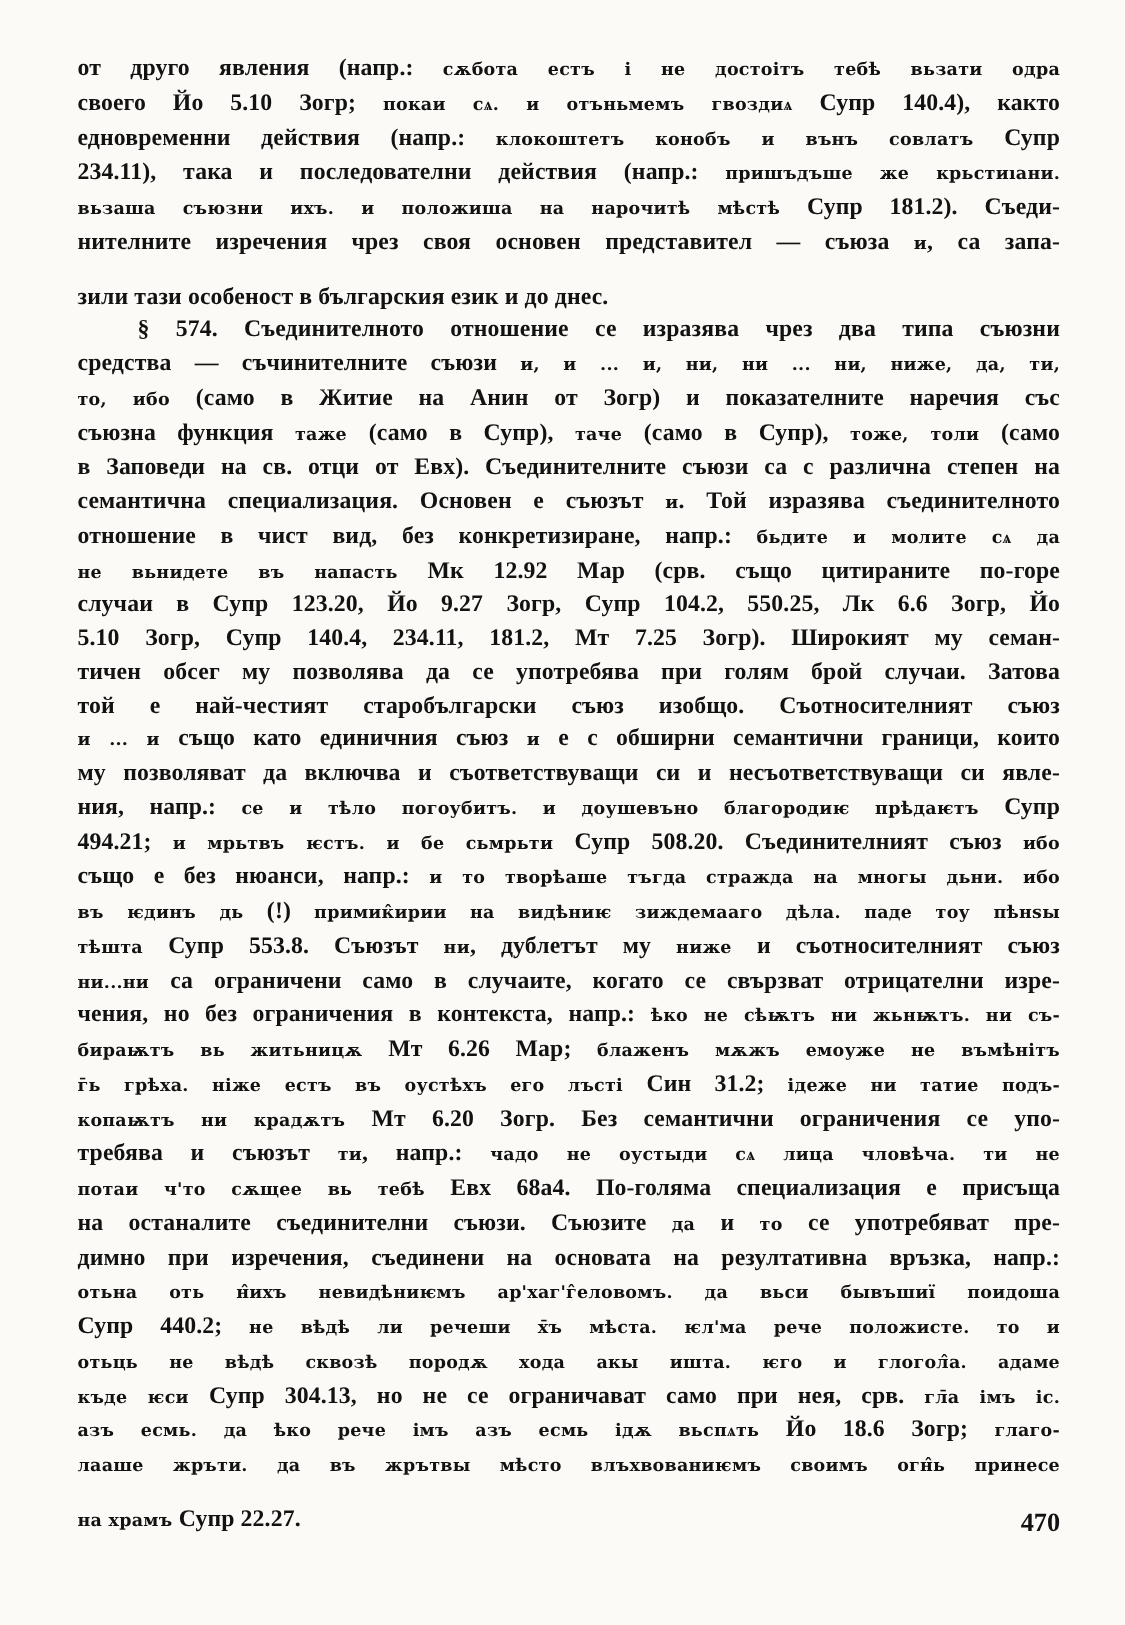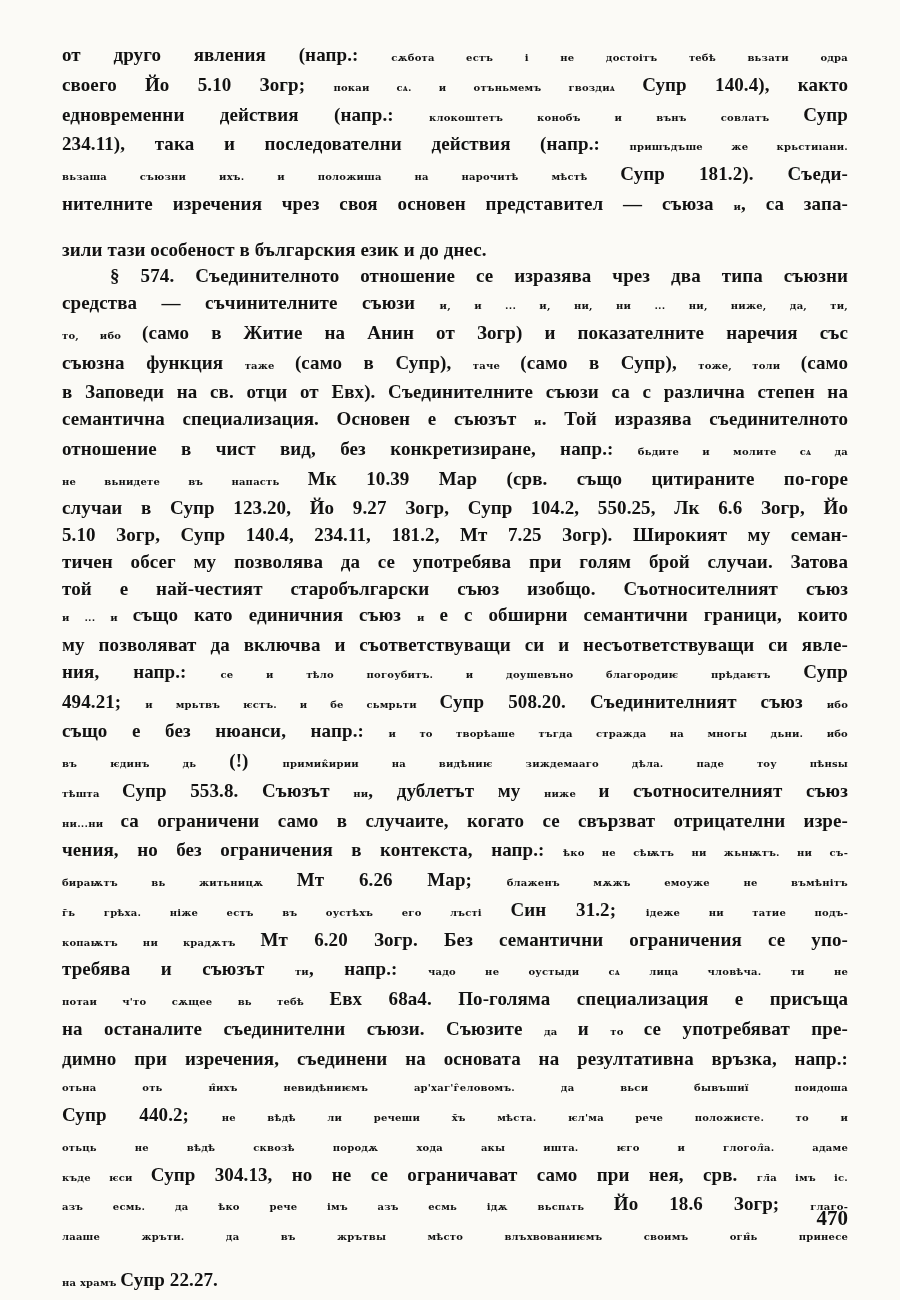--- a/index.html
+++ b/index.html
@@ -26,21 +26,21 @@
   }
   .line.nojust{text-align-last:left;margin-top:16px;}
   .line.indent{padding-left:48px;}
   .mod{
     font-family:"Liberation Serif", serif;
     font-weight:600;
   }
   .ocs{
     font-family:"DejaVu Serif", serif;
     font-weight:700;
-    font-size:10px;
+    font-size:14px;
     letter-spacing:0.2px;
   }
   .page-number{
     position:absolute;
     left:62px;top:1206px;width:786px;
     text-align:right;
     font-size:21px;
     font-weight:700;
     font-family:"Liberation Serif", serif;
   }
@@ -57,21 +57,21 @@
       <div class="line"><span class="ocs">вьзаша съюзни ихъ. и положиша на нарочитѣ мѣстѣ </span><span class="mod">Супр 181.2). Съеди-</span></div>
       <div class="line"><span class="mod">нителните изречения чрез своя основен представител — съюза </span><span class="ocs">и</span><span class="mod">, са запа-</span></div>
       <div class="line nojust"><span class="mod">зили тази особеност в българския език и до днес.</span></div>
       <div class="line indent"><span class="mod">§ 574. Съединителното отношение се изразява чрез два типа съюзни</span></div>
       <div class="line"><span class="mod">средства — съчинителните съюзи </span><span class="ocs">и, и ... и, ни, ни ... ни, ниже, да, ти,</span></div>
       <div class="line"><span class="ocs">то, ибо </span><span class="mod">(само в Житие на Анин от Зогр) и показателните наречия със</span></div>
       <div class="line"><span class="mod">съюзна функция </span><span class="ocs">таже </span><span class="mod">(само в Супр), </span><span class="ocs">таче </span><span class="mod">(само в Супр), </span><span class="ocs">тоже, толи </span><span class="mod">(само</span></div>
       <div class="line"><span class="mod">в Заповеди на св. отци от Евх). Съединителните съюзи са с различна степен на</span></div>
       <div class="line"><span class="mod">семантична специализация. Основен е съюзът </span><span class="ocs">и</span><span class="mod">. Той изразява съединителното</span></div>
       <div class="line"><span class="mod">отношение в чист вид, без конкретизиране, напр.: </span><span class="ocs">бьдите и молите сѧ да</span></div>
-      <div class="line"><span class="ocs">не вьнидете въ напасть </span><span class="mod">Мк 10.39 Мар (срв. също цитираните по-горе</span></div>
+      <div class="line"><span class="ocs">не вьнидете въ напасть </span><span class="mod">Мк 12.92 Мар (срв. също цитираните по-горе</span></div>
       <div class="line"><span class="mod">случаи в Супр 123.20, Йо 9.27 Зогр, Супр 104.2, 550.25, Лк 6.6 Зогр, Йо</span></div>
       <div class="line"><span class="mod">5.10 Зогр, Супр 140.4, 234.11, 181.2, Мт 7.25 Зогр). Широкият му семан-</span></div>
       <div class="line"><span class="mod">тичен обсег му позволява да се употребява при голям брой случаи. Затова</span></div>
       <div class="line"><span class="mod">той е най-честият старобългарски съюз изобщо. Съотносителният съюз</span></div>
       <div class="line"><span class="ocs">и ... и </span><span class="mod">също като единичния съюз </span><span class="ocs">и </span><span class="mod">е с обширни семантични граници, които</span></div>
       <div class="line"><span class="mod">му позволяват да включва и съответствуващи си и несъответствуващи си явле-</span></div>
       <div class="line"><span class="mod">ния, напр.: </span><span class="ocs">се и тѣло погоубитъ. и доушевъно благородиѥ прѣдаѥтъ </span><span class="mod">Супр</span></div>
       <div class="line"><span class="mod">494.21; </span><span class="ocs">и мрьтвъ ѥстъ. и бе сьмрьти </span><span class="mod">Супр 508.20. Съединителният съюз </span><span class="ocs">ибо</span></div>
       <div class="line"><span class="mod">също е без нюанси, напр.: </span><span class="ocs">и то творѣаше тъгда стражда на многы дьни. ибо</span></div>
       <div class="line"><span class="ocs">въ ѥдинъ дь </span><span class="mod">(!) </span><span class="ocs">примик̂ирии на видѣниѥ зиждемааго дѣла. паде тоу пѣнѕы</span></div>

